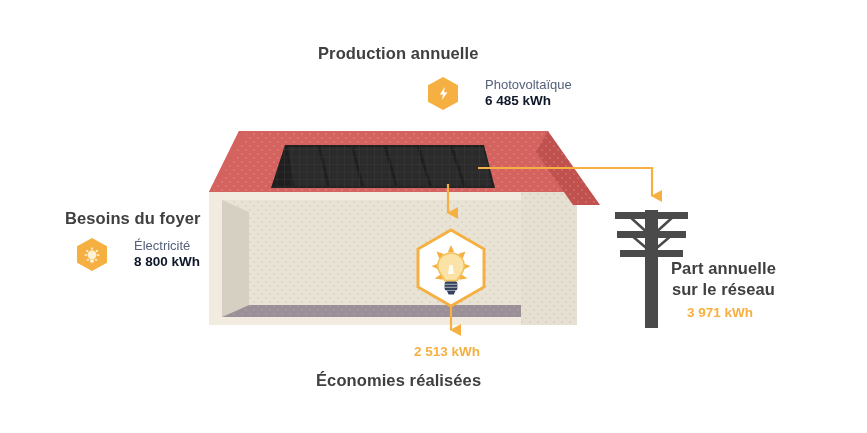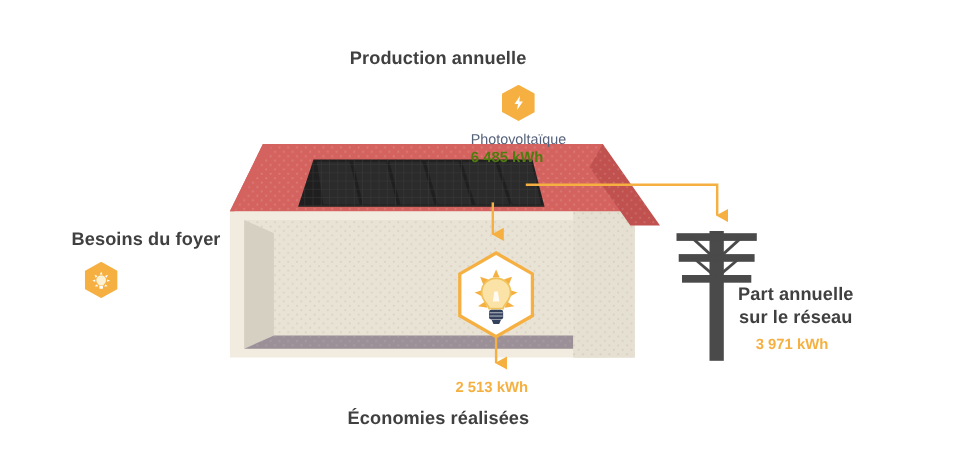--- a/index.html
+++ b/index.html
@@ -32,21 +32,21 @@
     white-space: nowrap;
     line-height: 1.25;
   }
   .metric-label {
     color: #55617a;
     font-size: 13px;
     line-height: 1.22;
     white-space: nowrap;
   }
   .metric-value {
-    color: #4d7c0f;
+    color: #0f172a;
     font-size: 13.5px;
     font-weight: bold;
     line-height: 1.22;
     white-space: nowrap;
   }
   .value-only {
     color: #f5b041;
     font-size: 13.5px;
     font-weight: bold;
     white-space: nowrap;
@@ -56,21 +56,21 @@
   .hex {
     width: 30px;
     height: 33px;
     background: #f5b041;
     -webkit-clip-path: polygon(50% 0%, 100% 25%, 100% 75%, 50% 100%, 0% 75%, 0% 25%);
     clip-path: polygon(50% 0%, 100% 25%, 100% 75%, 50% 100%, 0% 75%, 0% 25%);
     display: flex;
     align-items: center;
     justify-content: center;
   }
-  .metric-row { display: flex; align-items: center; gap: 9px; flex-direction: column; }
+  .metric-row { display: flex; align-items: center; gap: 27px; }
 
   
   #house { left: 0; top: 0; width: 867px; height: 433px; }
 
   
   .bulb-hex-wrap {
     left: 415px; top: 228px; width: 72px; height: 80px;
   }
 </style>
 </head>
@@ -220,20 +220,24 @@
           <path d="M1.2 11 l3.2 -1.2 0 2.8 Z"></path>
           <path d="M20.8 11 l-3.2 -1.2 0 2.8 Z"></path>
           <path d="M3.8 17.4 l2.6 -2.2 1.1 2.6 Z"></path>
           <path d="M18.2 17.4 l-2.6 -2.2 -1.1 2.6 Z"></path>
         </g>
         <path d="M11 5.4 c-3.1 0 -5.4 2.3 -5.4 5.2 0 2.1 1.2 3.3 2.1 4.4 0.4 0.6 0.7 1 0.7 1.5 h5.2
                  c0 -0.5 0.3 -0.9 0.7 -1.5 0.9 -1.1 2.1 -2.3 2.1 -4.4 0 -2.9 -2.3 -5.2 -5.4 -5.2 Z" fill="#fdf1d4"></path>
         <rect x="9" y="17" width="4" height="3.3" rx="0.8" fill="#ffffff"></rect>
       </svg>
     </div>
+    <div>
+      <div class="metric-label">Électricité</div>
+      <div class="metric-value">8 800 kWh</div>
+    </div>
   </div>
 
   <div class="abs value-only" style="left:414px; top:344px;">2 513 kWh</div>
 
   <div class="abs heading" style="left:316px; top:370px;">Économies réalisées</div>
 
   <div class="abs heading" style="left:671px; top:258px; text-align:center;">
     <div>Part annuelle</div>
     <div>sur le réseau</div>
   </div>

